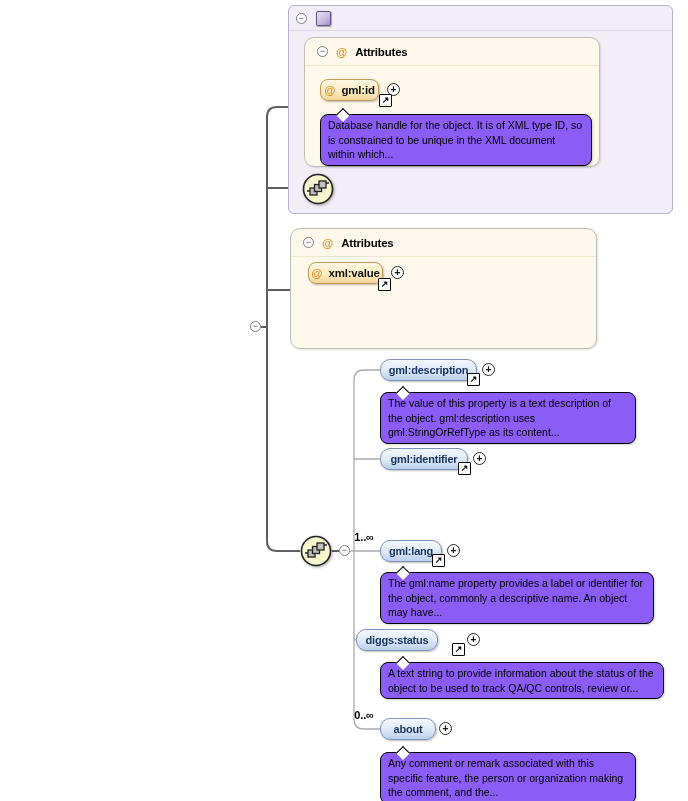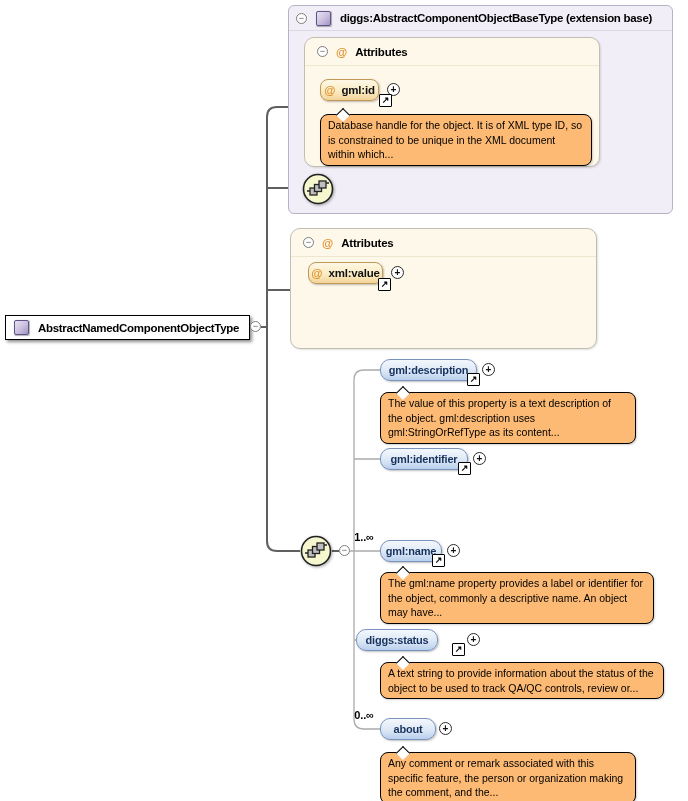--- a/index.html
+++ b/index.html
@@ -32,21 +32,21 @@
          background:linear-gradient(#fdf7e4 0%,#fbecc4 55%,#f3d49a 100%);
          box-shadow:1px 1px 2px rgba(0,0,0,0.25);z-index:3;}
   .aname{font-size:11.5px;font-weight:bold;letter-spacing:-0.2px;color:#111;}
   .epill{position:absolute;height:22px;box-sizing:border-box;display:flex;align-items:center;
          justify-content:center;border:1.2px solid #7a93bd;border-radius:10px;
          background:linear-gradient(#f4f8fd 0%,#dde8f6 55%,#b9cfec 100%);
          box-shadow:1px 1px 2px rgba(0,0,0,0.25);z-index:3;
          font-size:11px;font-weight:bold;letter-spacing:-0.2px;color:#16325e;}
 
   
-  .tip{position:absolute;box-sizing:border-box;background:#fdba74;border:1.3px solid #000;
+  .tip{position:absolute;box-sizing:border-box;background:#8b5cf6;border:1.3px solid #000;
        border-radius:8px;padding:3px 7px;font-size:10.5px;line-height:14.5px;color:#000;
        box-shadow:1px 1px 2px rgba(0,0,0,0.18);z-index:3;}
   .tip::before{content:"";position:absolute;top:-5px;left:17px;width:9px;height:9px;background:#fff;
        border-left:1.3px solid #000;border-top:1.3px solid #000;transform:rotate(45deg);}
 
   
   .minus{display:flex;align-items:center;justify-content:center;width:11px;height:11px;
          box-sizing:border-box;border:1px solid #7d7d7d;border-radius:50%;background:#fff;
          font-size:9px;line-height:1;color:#555;flex:0 0 auto;z-index:4;}
   .minus.abs{position:absolute;}
@@ -76,21 +76,20 @@
 
   <svg class="wires" width="688" height="801" viewBox="0 0 688 801">
     <path d="M303 107H277Q267 107 267 117V541Q267 551 277 551H300M267 188H301M267 290H291M261 327H267M332 551H339" fill="none" stroke="#5f5f5f" stroke-width="2"></path>
     <path d="M350 551H381M381 370H364Q354 370 354 380V719Q354 729 364 729H381M354 459H381M354 640H381" fill="none" stroke="#ababab" stroke-width="1.3"></path>
   </svg>
 
   <div class="basebox">
     <div class="basehdr">
       <span class="minus">−</span>
       <span class="typeicon"></span>
-      <span class="basetitle">diggs:AbstractComponentObjectBaseType (extension base)</span>
     </div>
 
     <div class="attrbox" style="left:15px;top:31px;width:294px;height:128px">
       <div class="attrhdr">
         <span class="minus">−</span>
         <span class="at">@</span>
         <span class="attrtitle">Attributes</span>
       </div>
       <div class="apill" style="left:15px;top:41px;width:59px">
         <span class="at">@</span>
@@ -129,24 +128,20 @@
         <span class="aname">xml:value</span>
     </div>
     <div class="arrowbox" style="left:87px;top:49px">
       <span>↗</span>
     </div>
     <div class="plus" style="left:100px;top:37px">
       <span>+</span>
     </div>
   </div>
 
-  <div class="rootbox">
-    <span class="typeicon"></span>
-    <span class="roottitle">AbstractNamedComponentObjectType</span>
-  </div>
   <span class="minus abs" style="left:250px;top:321px">−</span>
 
   <div class="seqicon" style="left:300px;top:535px">
     <svg width="32" height="32" viewBox="0 0 32 32">
       <circle cx="16" cy="16" r="14.5" fill="#f6f6cf" stroke="#222" stroke-width="1.6"></circle>
       <path d="M5 18H10M22 10H27" stroke="#222" stroke-width="1.6"></path>
       <g fill="#bfbfbf" stroke="#222" stroke-width="1.3">
         <rect x="8" y="15" width="7" height="7"></rect>
         <rect x="12.5" y="11.5" width="7" height="7"></rect>
         <rect x="17" y="8" width="7" height="7"></rect>
@@ -166,21 +161,21 @@
 
   <div class="epill" style="left:380px;top:448px;width:88px">gml:identifier</div>
   <div class="arrowbox" style="left:458px;top:462px">
       <span>↗</span>
     </div>
   <div class="plus" style="left:473px;top:452px">
       <span>+</span>
     </div>
 
   <div class="card" style="left:350px;top:531px">1..∞</div>
-  <div class="epill" style="left:380px;top:540px;width:62px">gml:name</div>
+  <div class="epill" style="left:380px;top:540px;width:62px">gml:lang</div>
   <div class="arrowbox" style="left:432px;top:554px">
       <span>↗</span>
     </div>
   <div class="plus" style="left:447px;top:544px">
       <span>+</span>
     </div>
   <div class="tip" style="left:380px;top:572px;width:274px">The gml:name property provides a label or identifier for the object, commonly a descriptive name. An object may have...</div>
 
   <div class="epill" style="left:356px;top:629px;width:82px">diggs:status</div>
   <div class="arrowbox" style="left:452px;top:643px">

